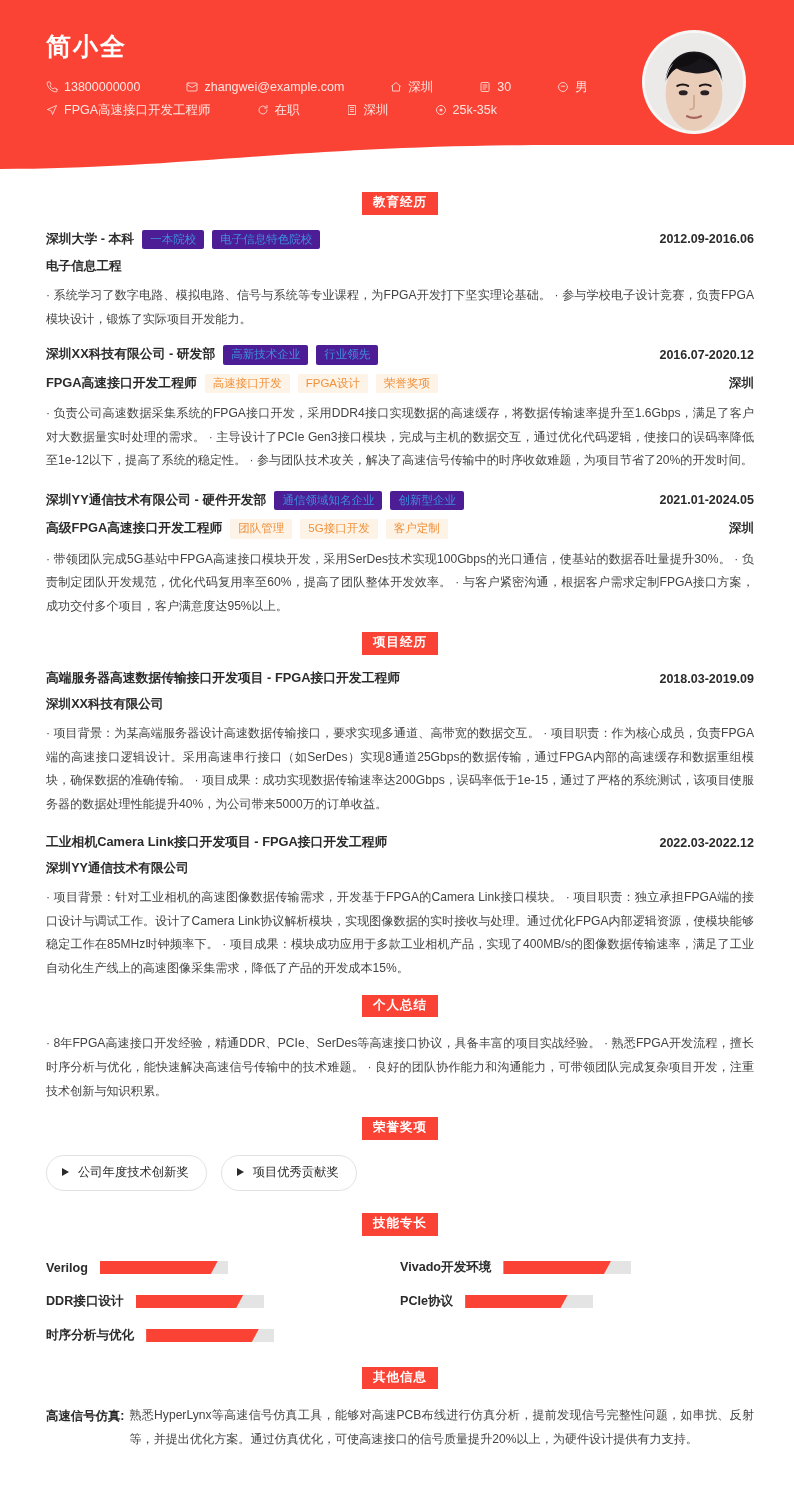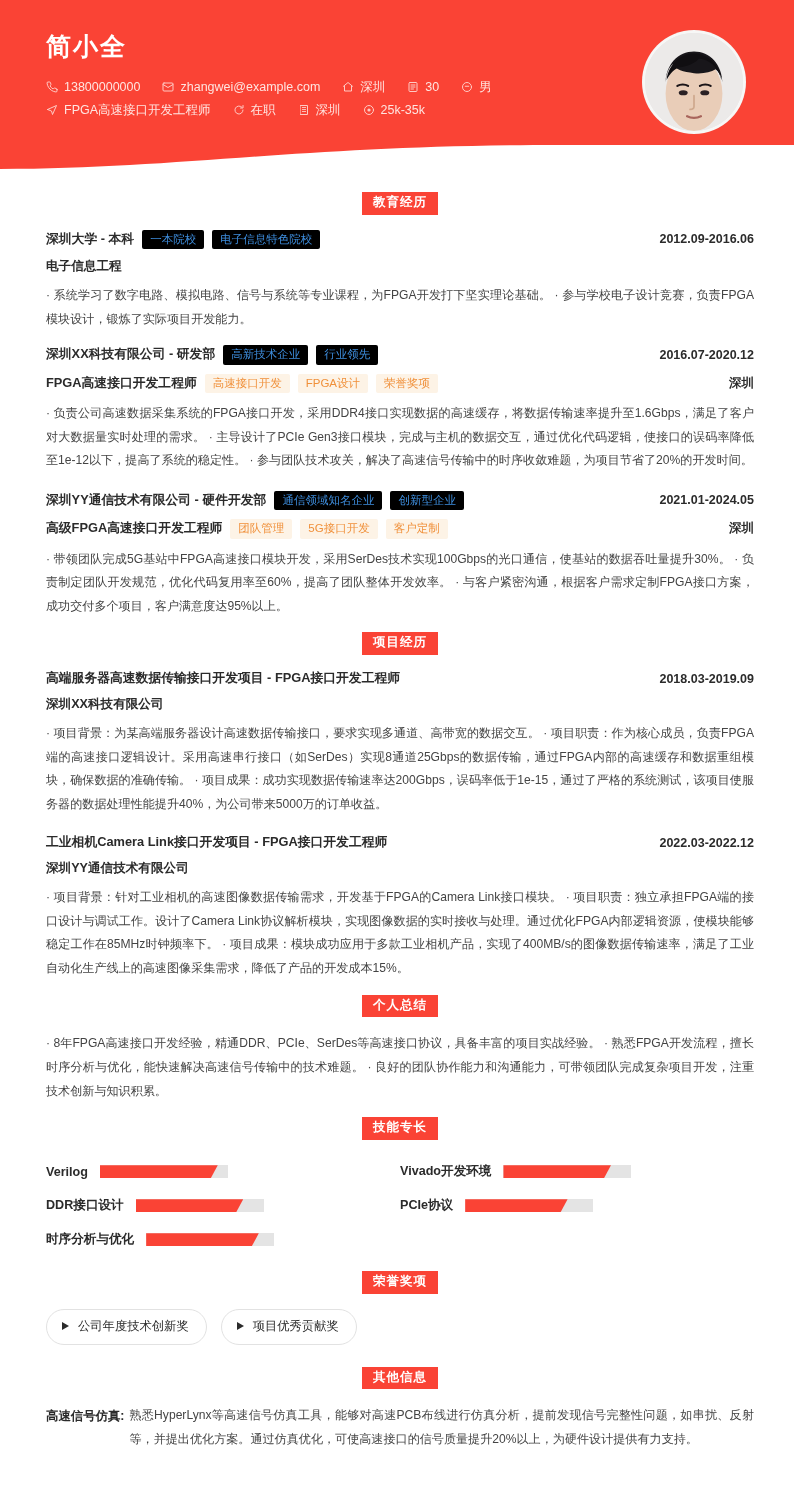--- a/index.html
+++ b/index.html
@@ -29,20 +29,21 @@
     letter-spacing: 2px;
     margin-bottom: 18px;
   }
   .contact-row {
     display: flex;
     align-items: center;
     flex-wrap: wrap;
     margin-bottom: 10px;
     color: #ffe4e0;
     font-size: 12.5px;
+    gap: 24px;
   }
   .contact-item { display: flex; align-items: center; margin-right: 22px; white-space: nowrap; }
   .contact-item .ico { margin-right: 6px; display: inline-flex; align-items: center; opacity: .9; }
   .contact-item .ico svg { display: block; }
   .contact-item .txt { line-height: 1; }
 
   .avatar-wrap {
     width: 104px; height: 104px;
     border-radius: 50%;
     background: #e9e7e6;
@@ -106,21 +107,21 @@
 
   .tag {
     display: inline-block;
     font-size: 11.5px;
     padding: 2px 8px 3px 8px;
     margin-right: 8px;
     border-radius: 2px;
     white-space: nowrap;
     line-height: 1.25;
   }
-  .tag-blue { background: #000000; color: #3e8ede; }
+  .tag-blue { background: #4c1d95; color: #3e8ede; }
   .tag-orange { background: #fdf3e6; color: #f0903a; }
 
   .subtitle {
     font-size: 12.6px;
     font-weight: bold;
     color: #2b2b2b;
     margin-bottom: 9px;
   }
 
   .desc {
@@ -429,20 +430,37 @@
     <div class="section">
       <div class="sec-head">
         <span class="sec-badge">个人总结</span>
         <span class="sec-line"></span>
       </div>
       <div class="desc">· 8年FPGA高速接口开发经验，精通DDR、PCIe、SerDes等高速接口协议，具备丰富的项目实战经验。 · 熟悉FPGA开发流程，擅长时序分析与优化，能快速解决高速信号传输中的技术难题。 · 良好的团队协作能力和沟通能力，可带领团队完成复杂项目开发，注重技术创新与知识积累。</div>
     </div>
 
     <div class="section">
       <div class="sec-head">
+        <span class="sec-badge">荣誉奖项</span>
+        <span class="sec-line"></span>
+      </div>
+      <div class="awards">
+        <div class="award-pill">
+          <span class="tri"></span>
+          <span>公司年度技术创新奖</span>
+        </div>
+        <div class="award-pill">
+          <span class="tri"></span>
+          <span>项目优秀贡献奖</span>
+        </div>
+      </div>
+    </div>
+
+    <div class="section">
+      <div class="sec-head">
         <span class="sec-badge">技能专长</span>
         <span class="sec-line"></span>
       </div>
 
       <div class="skills-grid">
         <div class="skill-col">
           <div class="skill-item">
             <span class="skill-label">Verilog</span>
             <span class="skill-bar">
               <span class="skill-fill" style="width: 92%;"></span>
@@ -473,37 +491,20 @@
             <span class="skill-bar">
               <span class="skill-fill" style="width: 80%;"></span>
             </span>
           </div>
         </div>
       </div>
     </div>
 
     <div class="section">
       <div class="sec-head">
-        <span class="sec-badge">荣誉奖项</span>
-        <span class="sec-line"></span>
-      </div>
-      <div class="awards">
-        <div class="award-pill">
-          <span class="tri"></span>
-          <span>公司年度技术创新奖</span>
-        </div>
-        <div class="award-pill">
-          <span class="tri"></span>
-          <span>项目优秀贡献奖</span>
-        </div>
-      </div>
-    </div>
-
-    <div class="section">
-      <div class="sec-head">
         <span class="sec-badge">其他信息</span>
         <span class="sec-line"></span>
       </div>
       <div class="other-item">
         <span class="other-key">高速信号仿真:</span>
         <span class="other-val">熟悉HyperLynx等高速信号仿真工具，能够对高速PCB布线进行仿真分析，提前发现信号完整性问题，如串扰、反射等，并提出优化方案。通过仿真优化，可使高速接口的信号质量提升20%以上，为硬件设计提供有力支持。</span>
       </div>
     </div>
 
   </div>

